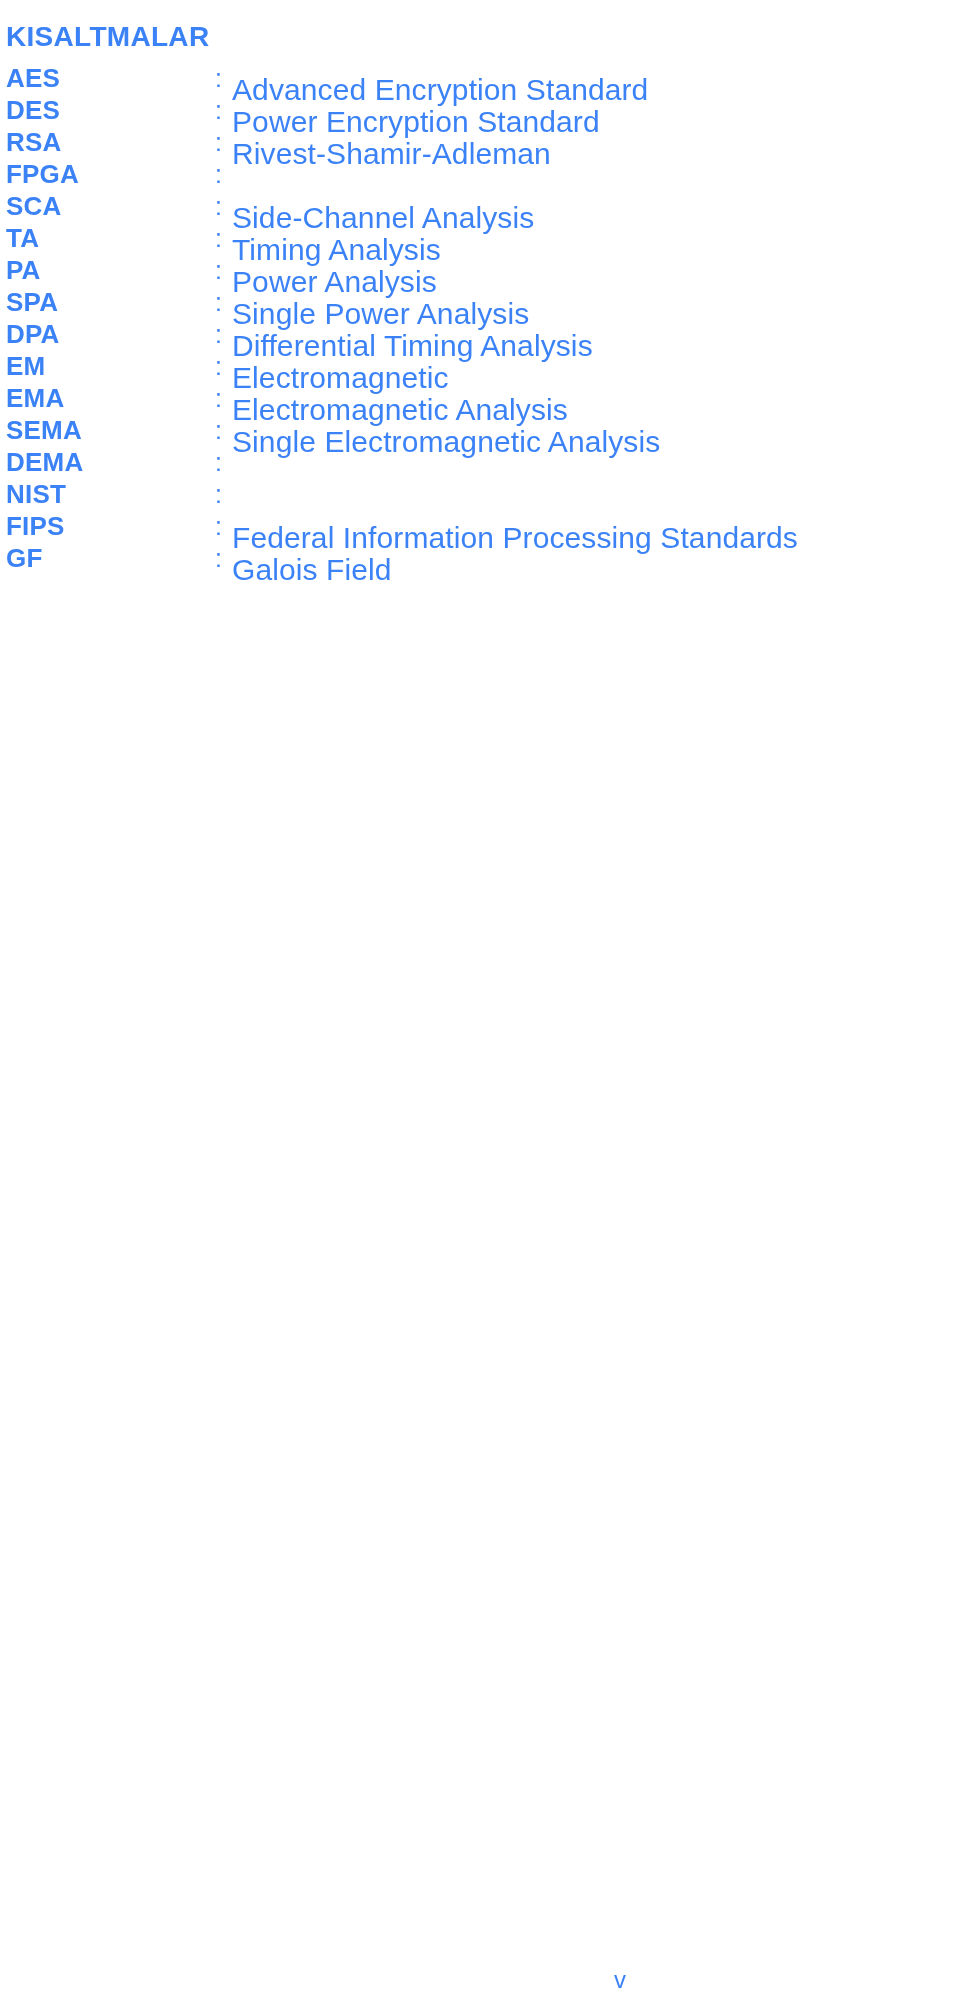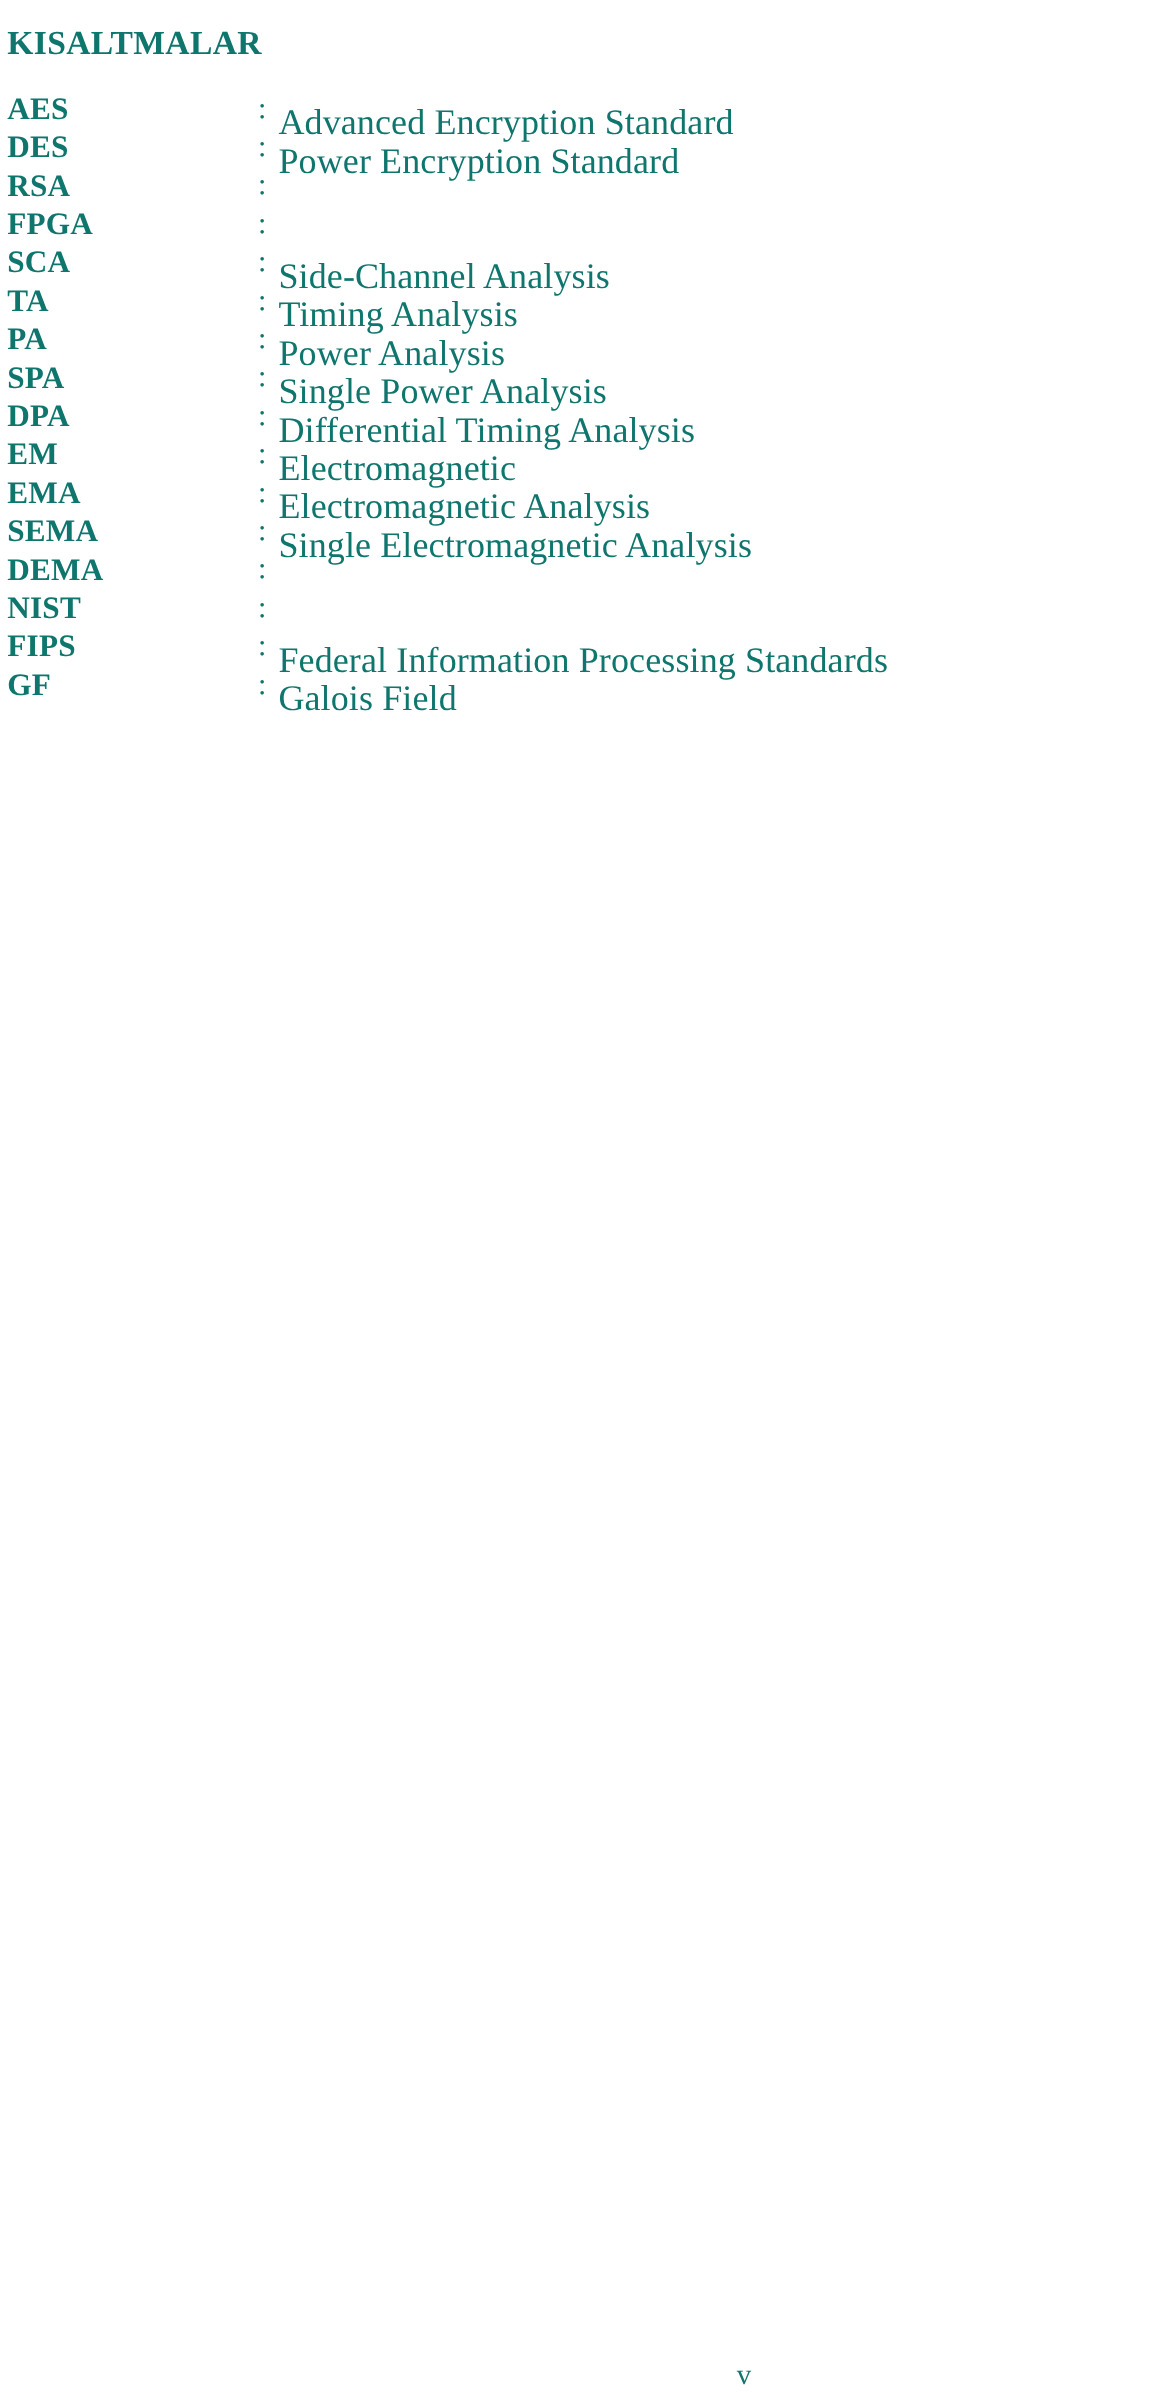--- a/index.html
+++ b/index.html
@@ -8,42 +8,41 @@
     padding: 0;
     background: #ffffff;
   }
 
   .page {
     position: relative;
     width: 952px;
     height: 1999px;
     background: #ffffff;
     overflow: hidden;
-    font-family: Liberation Serif, serif;
-    color: #0f766e;
+    font-family: Liberation Sans, sans-serif;
+    color: #3b82f6;
     -webkit-font-smoothing: antialiased;
   }
 
   .page-title {
     position: absolute;
     left: 6px;
     top: 2px;
     font-size: 28px;
     font-weight: bold;
     letter-spacing: 0.3px;
     line-height: 32px;
     white-space: nowrap;
   }
 
   .abbrev-list {
     position: absolute;
     left: 0;
     top: 62px;
     width: 960px;
-    margin-top: 13px;
   }
 
   .abbrev-row {
     position: relative;
     height: 32px;
     line-height: 32px;
     white-space: nowrap;
   }
 
   .abbrev-term {
@@ -101,20 +100,21 @@
         <span class="abbrev-def">Advanced Encryption Standard</span>
       </div>
       <div class="abbrev-row">
         <span class="abbrev-term">DES</span>
         <span class="abbrev-sep">:</span>
         <span class="abbrev-def">Power Encryption Standard</span>
       </div>
       <div class="abbrev-row">
         <span class="abbrev-term">RSA</span>
         <span class="abbrev-sep">:</span>
+        <span class="abbrev-def">Rivest-Shamir-Adleman</span>
       </div>
       <div class="abbrev-row">
         <span class="abbrev-term">FPGA</span>
         <span class="abbrev-sep">:</span>
       </div>
       <div class="abbrev-row">
         <span class="abbrev-term">SCA</span>
         <span class="abbrev-sep">:</span>
         <span class="abbrev-def">Side-Channel Analysis</span>
       </div>

